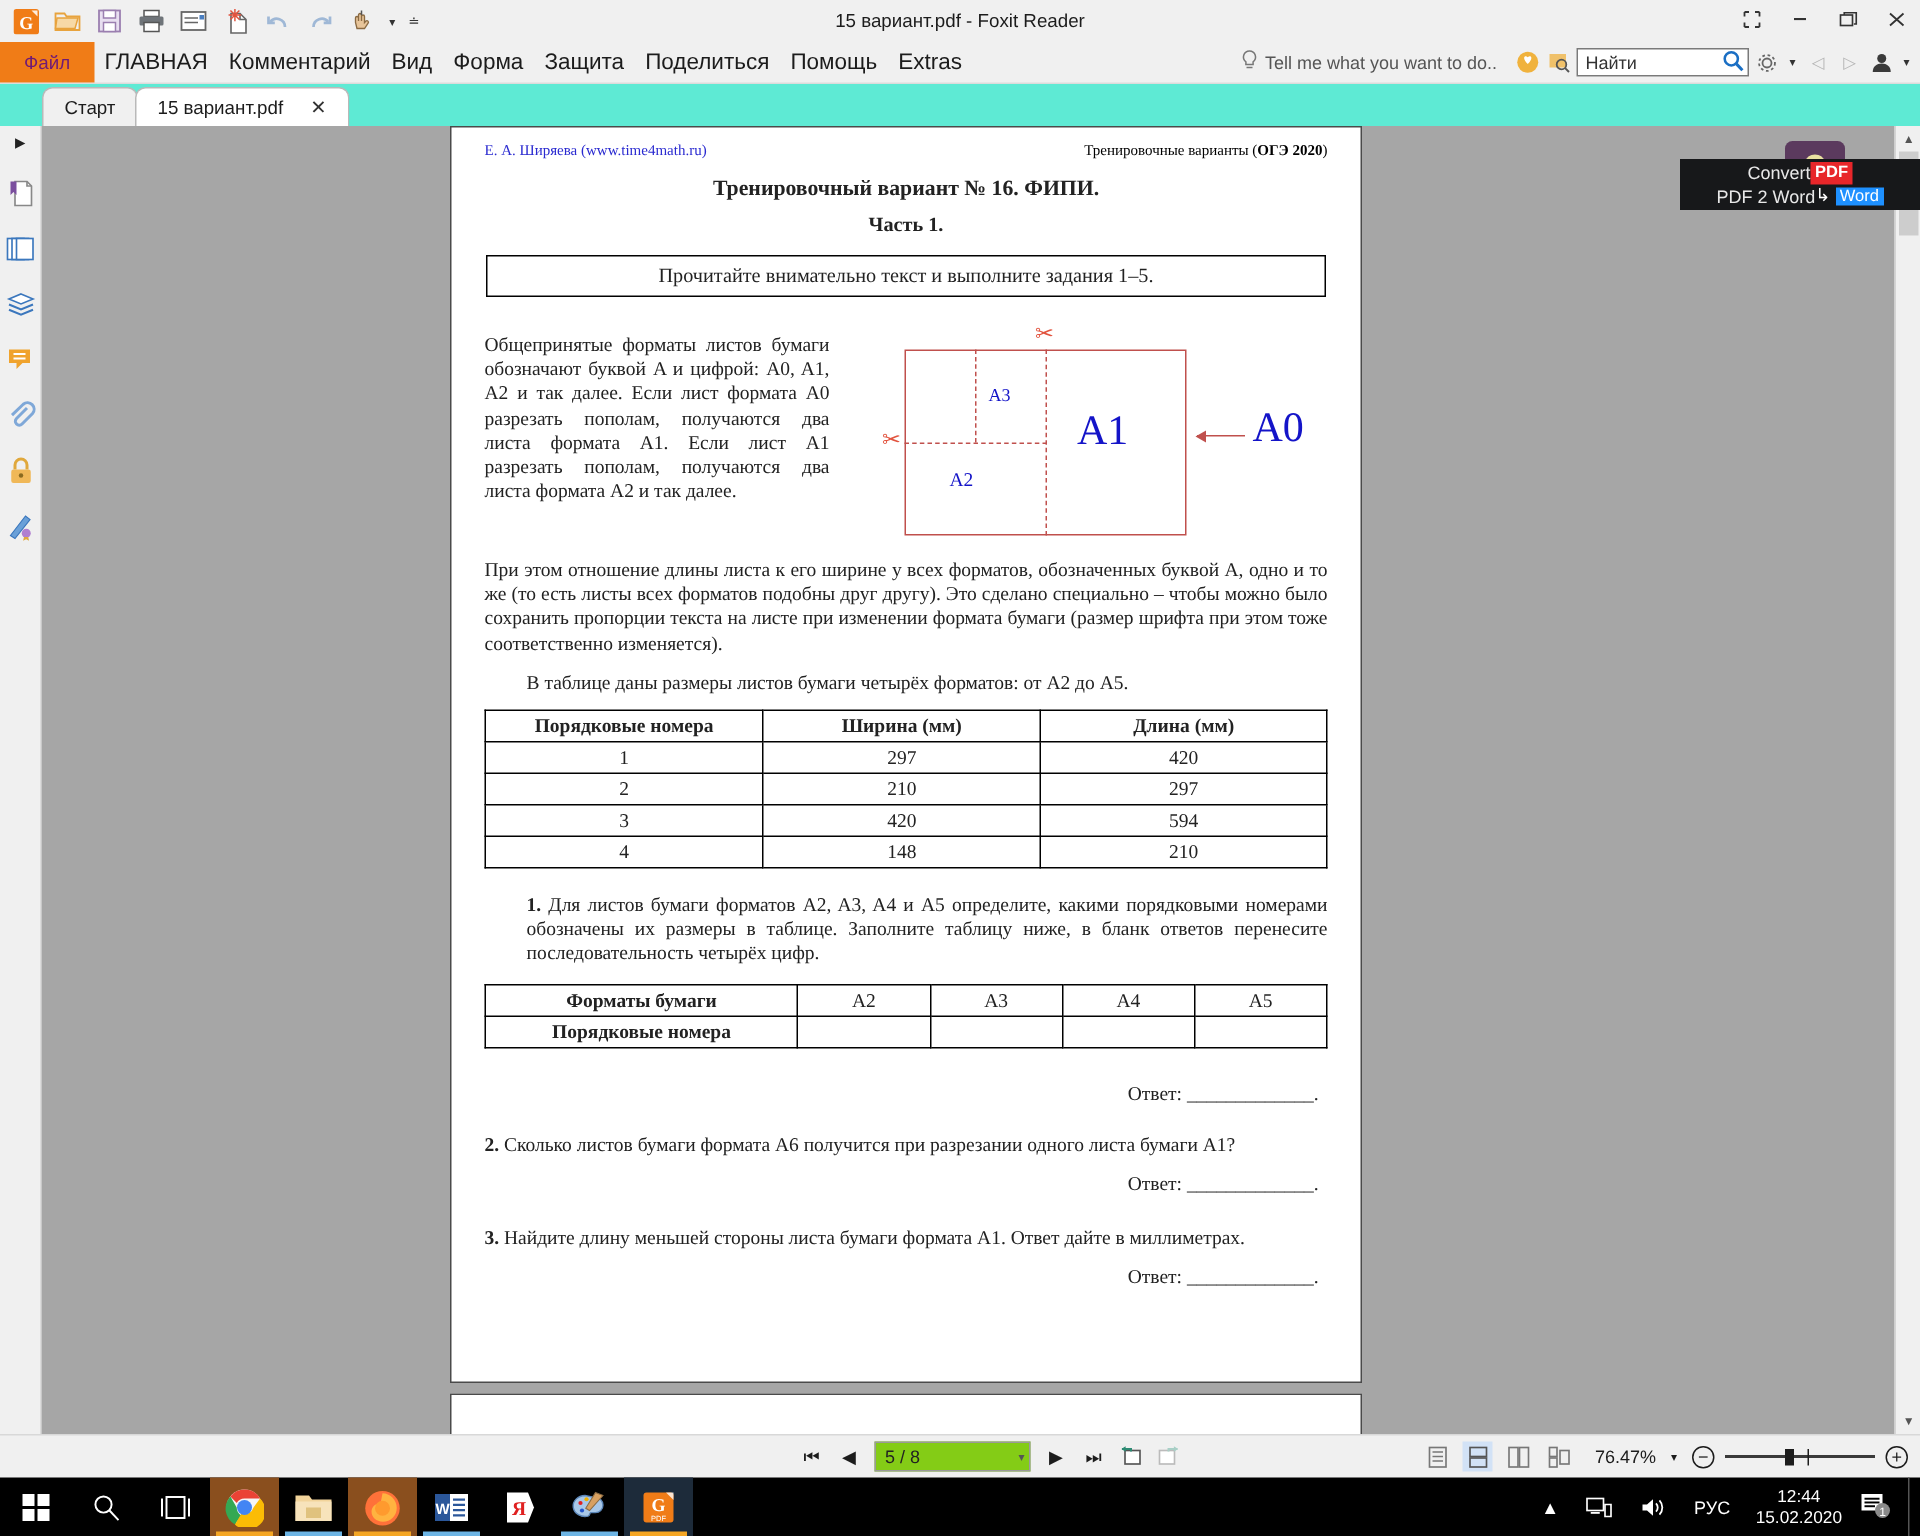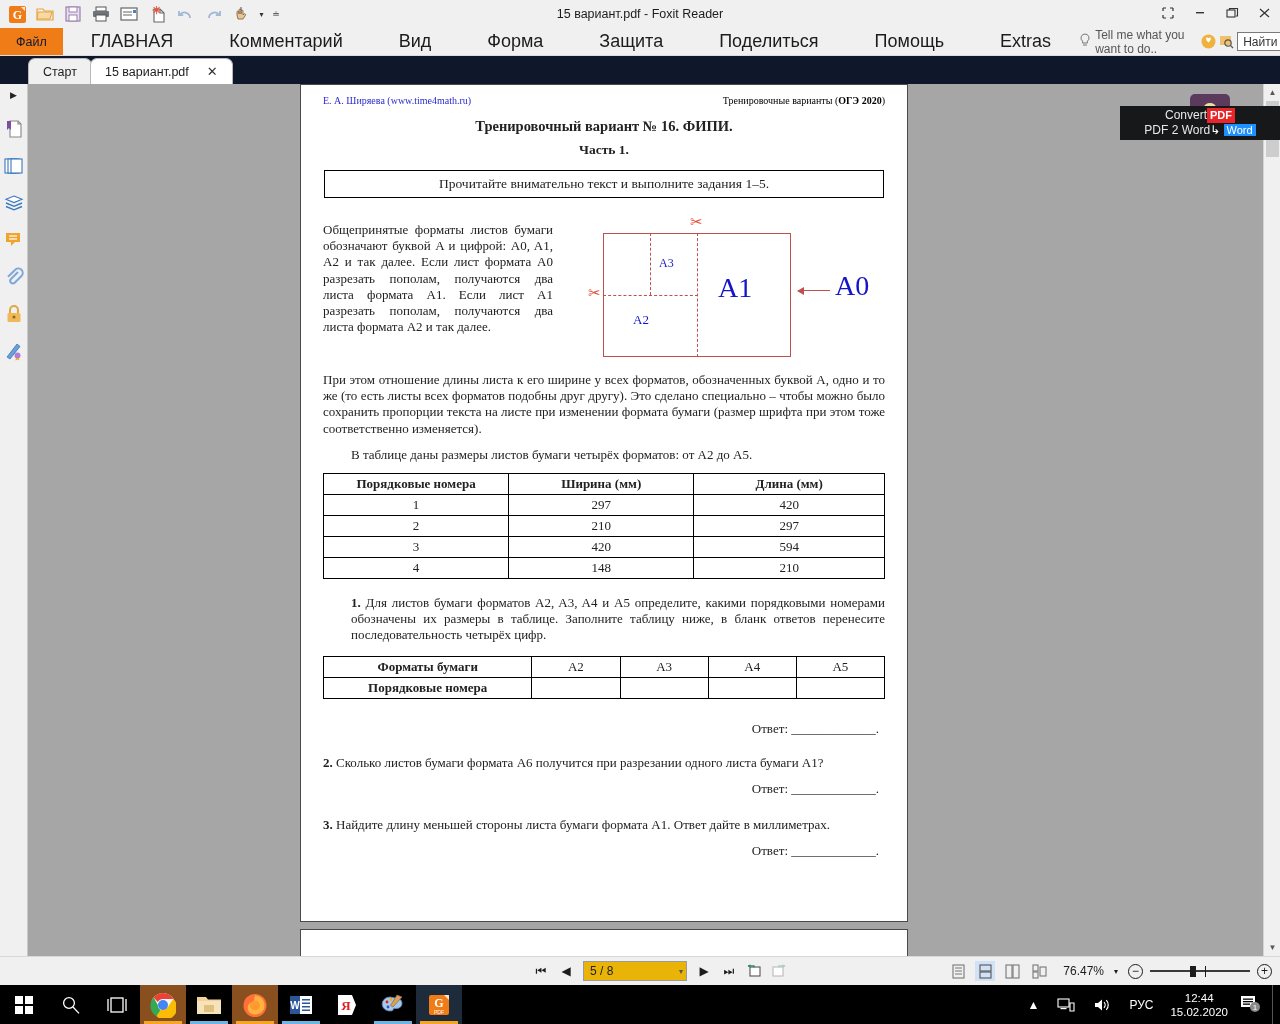--- a/index.html
+++ b/index.html
@@ -44,29 +44,29 @@
   .menubar {
     height: 28px;
     background: #f0f0f0;
     display: flex;
     align-items: stretch;
     position: relative;
     border-bottom: 1px solid #dcdcdc;
   }
   .menu-file {
     background: #f07c17;
-    color: #0f172a;
+    color: #701a75;
     padding: 0 16px;
     display: flex; align-items: center;
     font-size: 12.5px;
   }
   .menu-item {
-    padding: 0 28px;
+    padding: 0 7px;
     display: flex; align-items: center;
-    font-size: 18px;
+    font-size: 15px;
     color: #1c1c1c;
     white-space: nowrap;
   }
   .menu-right {
     margin-left: auto;
     display: flex; align-items: center;
     padding-right: 4px;
     gap: 3px;
   }
   .tellme { display: flex; align-items: center; gap: 4px; color: #444; padding-right: 8px;}
@@ -77,21 +77,21 @@
     display: flex; align-items: center;
     padding: 0 2px 0 5px;
     font-size: 12px;
   }
   .searchbox span.ph { color: #333; flex: 1; }
   .mini { width: 18px; height: 20px; display:flex;align-items:center;justify-content:center; }
 
   
   .tabstrip {
     height: 28px;
-    background: #0f172a;
+    background: #5eead4;
     display: flex;
     align-items: flex-end;
     padding-left: 28px;
     position: relative;
   }
   .tab {
     height: 26px;
     background: #f0f0f0;
     border-left: 1px solid #b9b9b9;
     border-right: 1px solid #b9b9b9;
@@ -339,21 +339,21 @@
   .nav-group {
     display: flex; align-items: center;
     gap: 9px;
     margin: 0 auto;
     padding-left: 40px;
   }
   .nbtn { font-size: 12px; color: #1c1c1c; width: 16px; text-align:center;}
   .pagebox {
     width: 104px; height: 20px;
     border: 1px solid #9a9a9a;
-    background: #eab308;
+    background: #84cc16;
     display: flex; align-items: center;
     padding: 0 3px 0 6px;
     font-size: 12px;
   }
   .pagebox .val { flex: 1; }
   .pagebox .cv { font-size: 8px; color:#555; }
   .view-group {
     position: absolute; right: 8px;
     display: flex; align-items: center; gap: 7px;
   }

